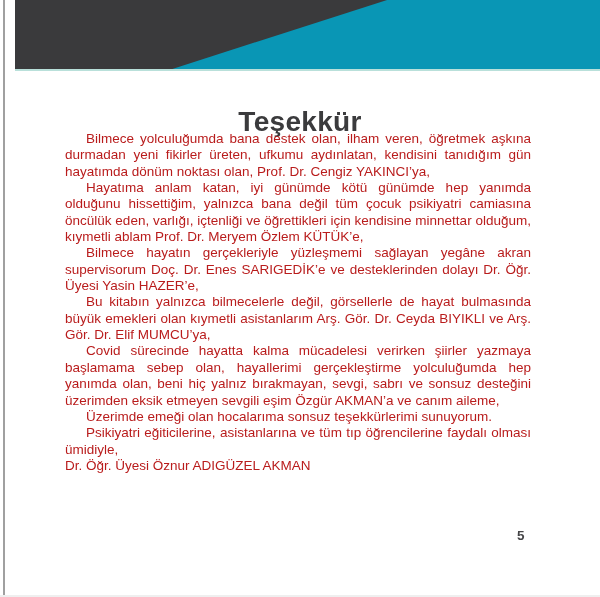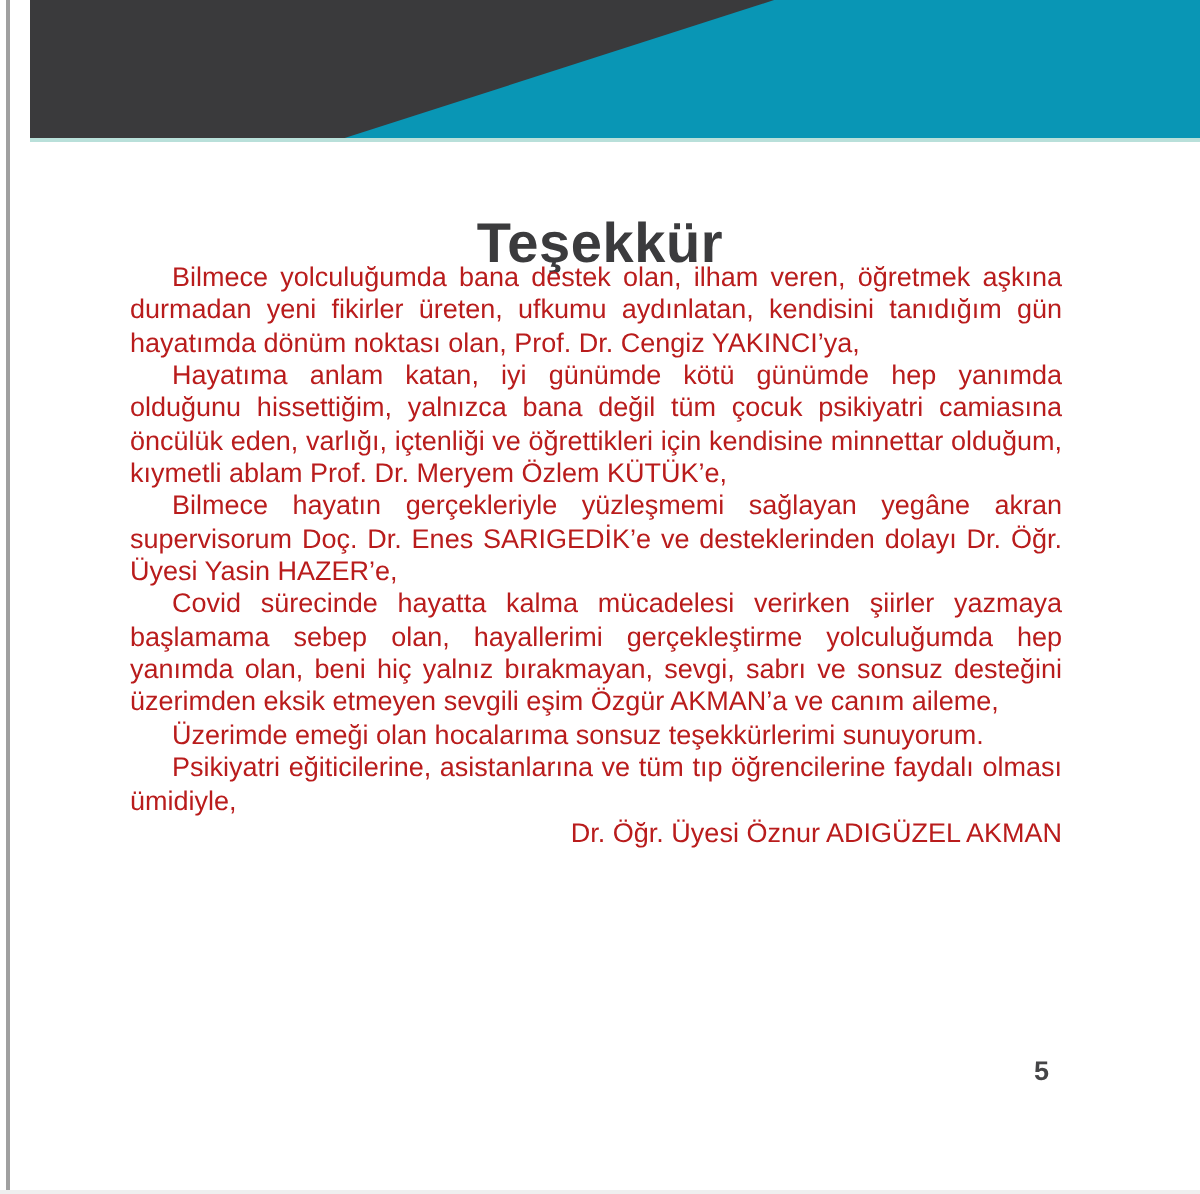--- a/index.html
+++ b/index.html
@@ -60,21 +60,20 @@
     line-height: 16.35px;
     text-align: justify;
     color: #b91c1c;
   }
   .body-text p {
     margin: 0;
     text-indent: 21px;
   }
   .body-text p.signature {
     text-indent: 0;
-    text-align: right;
   }
   .page-number {
     position: absolute;
     top: 528px; left: 517px;
     font-size: 13.5px;
     font-weight: bold;
     color: #454547;
   }
 </style>
 </head>
@@ -87,20 +86,21 @@
   <div class="banner" style="background: rgb(9, 150, 181); border-bottom-color: rgb(185, 224, 218);">
     <div class="banner-dark" style="background: rgb(58, 58, 60);"></div>
   </div>
 
   <h1 class="title">Teşekkür</h1>
 
   <div class="body-text">
     <p>Bilmece yolculuğumda bana destek olan, ilham veren, öğretmek aşkına durmadan yeni fikirler üreten, ufkumu aydınlatan, kendisini tanıdığım gün hayatımda dönüm noktası olan, Prof. Dr. Cengiz YAKINCI’ya,</p>
     <p>Hayatıma anlam katan, iyi günümde kötü günümde hep yanımda olduğunu hissettiğim, yalnızca bana değil tüm çocuk psikiyatri camiasına öncülük eden, varlığı, içtenliği ve öğrettikleri için kendisine minnettar olduğum, kıymetli ablam Prof. Dr. Meryem Özlem KÜTÜK’e,</p>
     <p>Bilmece hayatın gerçekleriyle yüzleşmemi sağlayan yegâne akran supervisorum Doç. Dr. Enes SARIGEDİK’e ve desteklerinden dolayı Dr. Öğr. Üyesi Yasin HAZER’e,</p>
+    <p>Bu kitabın yalnızca bilmecelerle değil, görsellerle de hayat bulmasında büyük emekleri olan kıymetli asistanlarım Arş. Gör. Dr. Ceyda BIYIKLI ve Arş. Gör. Dr. Elif MUMCU’ya,</p>
     <p>Covid sürecinde hayatta kalma mücadelesi verirken şiirler yazmaya başlamama sebep olan, hayallerimi gerçekleştirme yolculuğumda hep yanımda olan, beni hiç yalnız bırakmayan, sevgi, sabrı ve sonsuz desteğini üzerimden eksik etmeyen sevgili eşim Özgür AKMAN’a ve canım aileme,</p>
     <p>Üzerimde emeği olan hocalarıma sonsuz teşekkürlerimi sunuyorum.</p>
     <p>Psikiyatri eğiticilerine, asistanlarına ve tüm tıp öğrencilerine faydalı olması ümidiyle,</p>
     <p class="signature">Dr. Öğr. Üyesi Öznur ADIGÜZEL AKMAN</p>
   </div>
 
   <div class="page-number">5</div>
 
   <div class="bottom-edge"></div>
 

